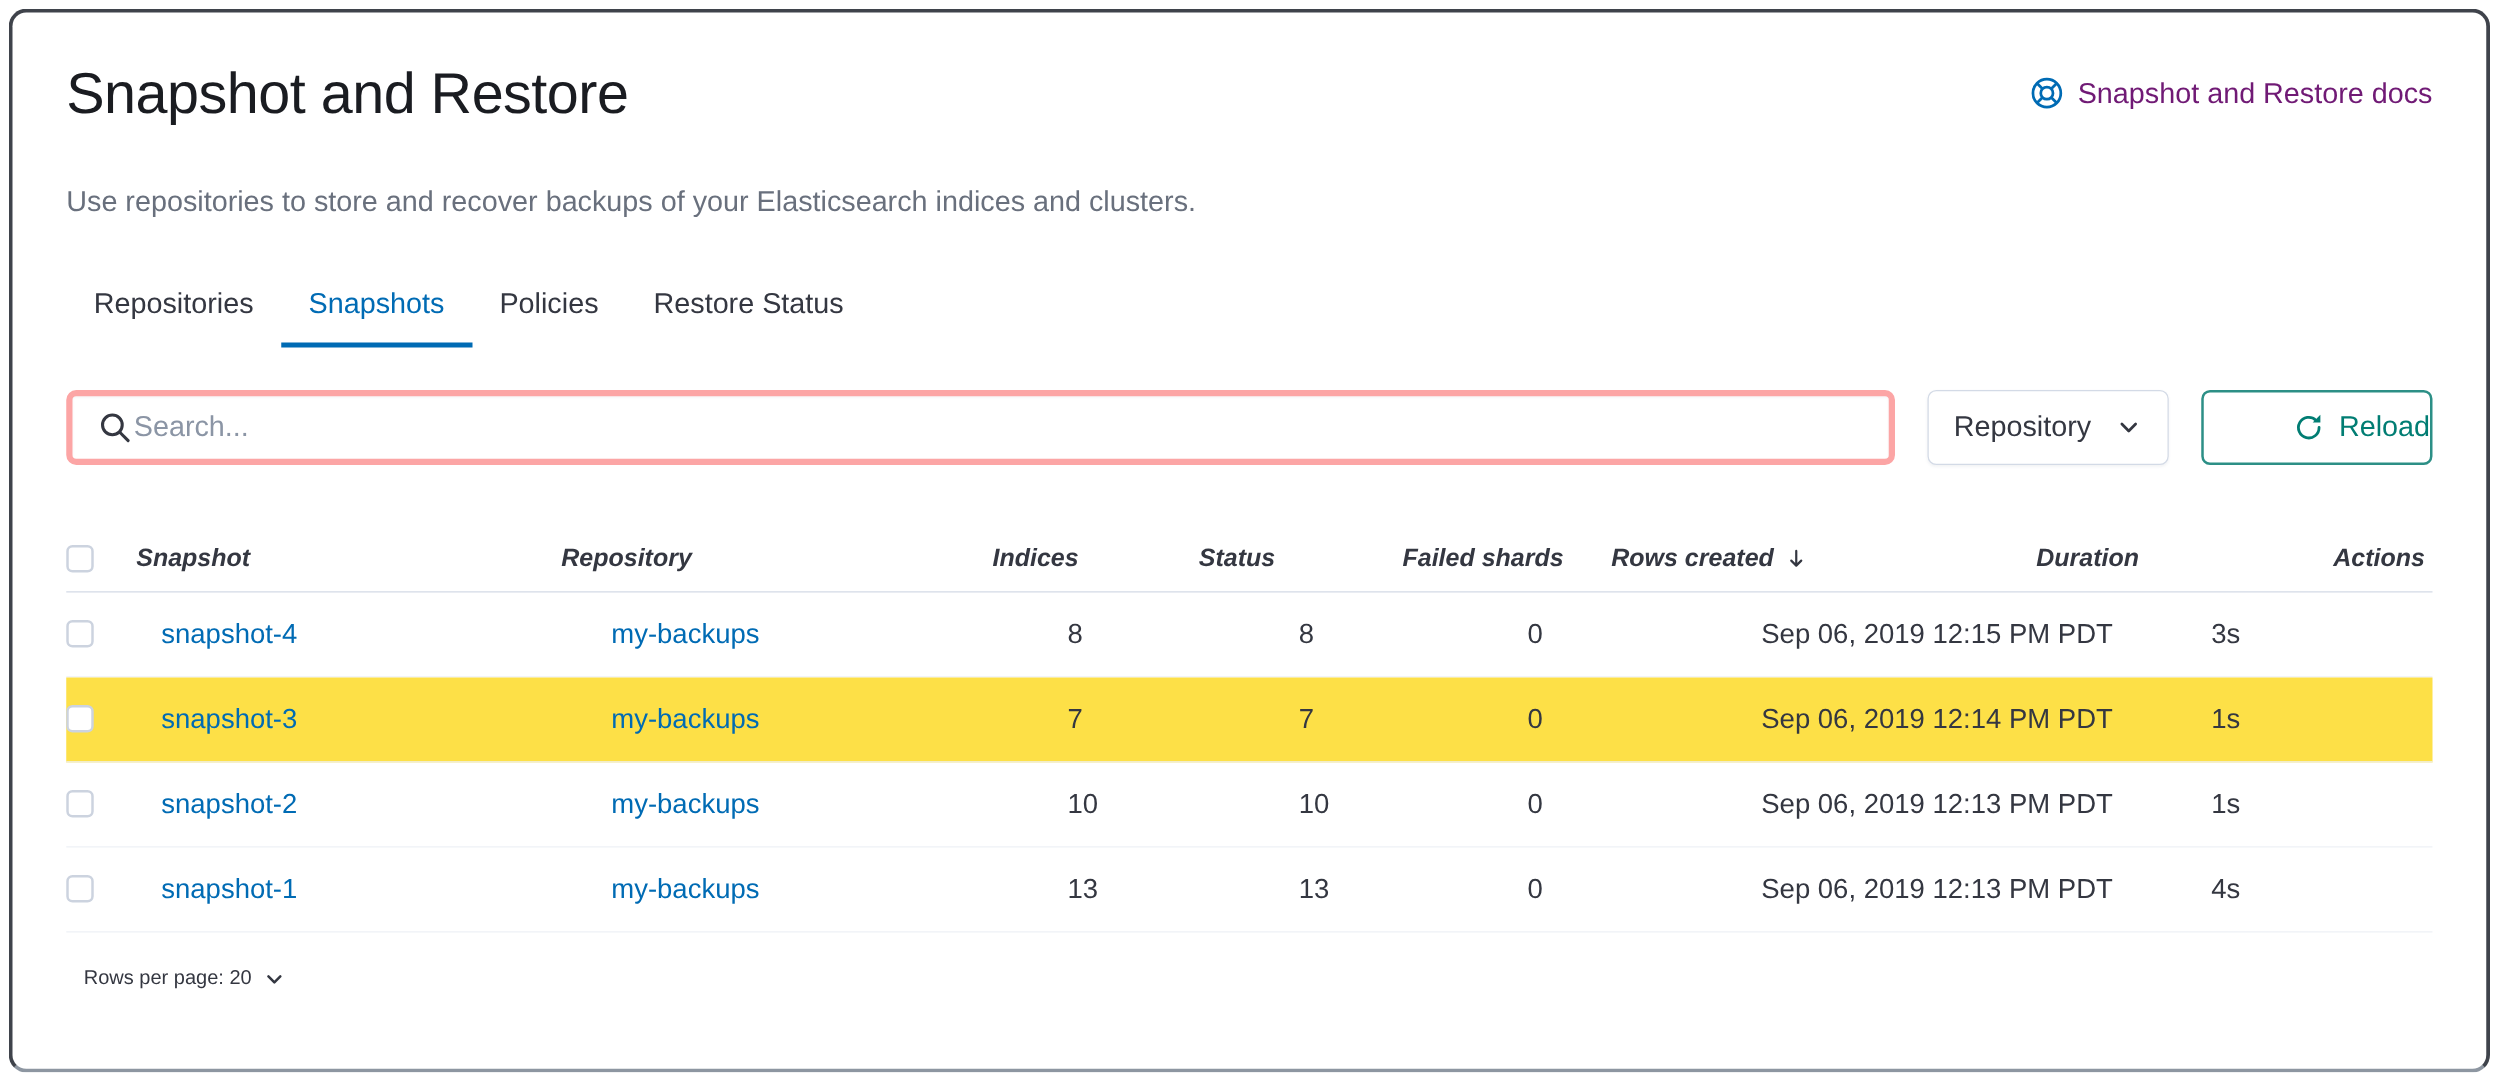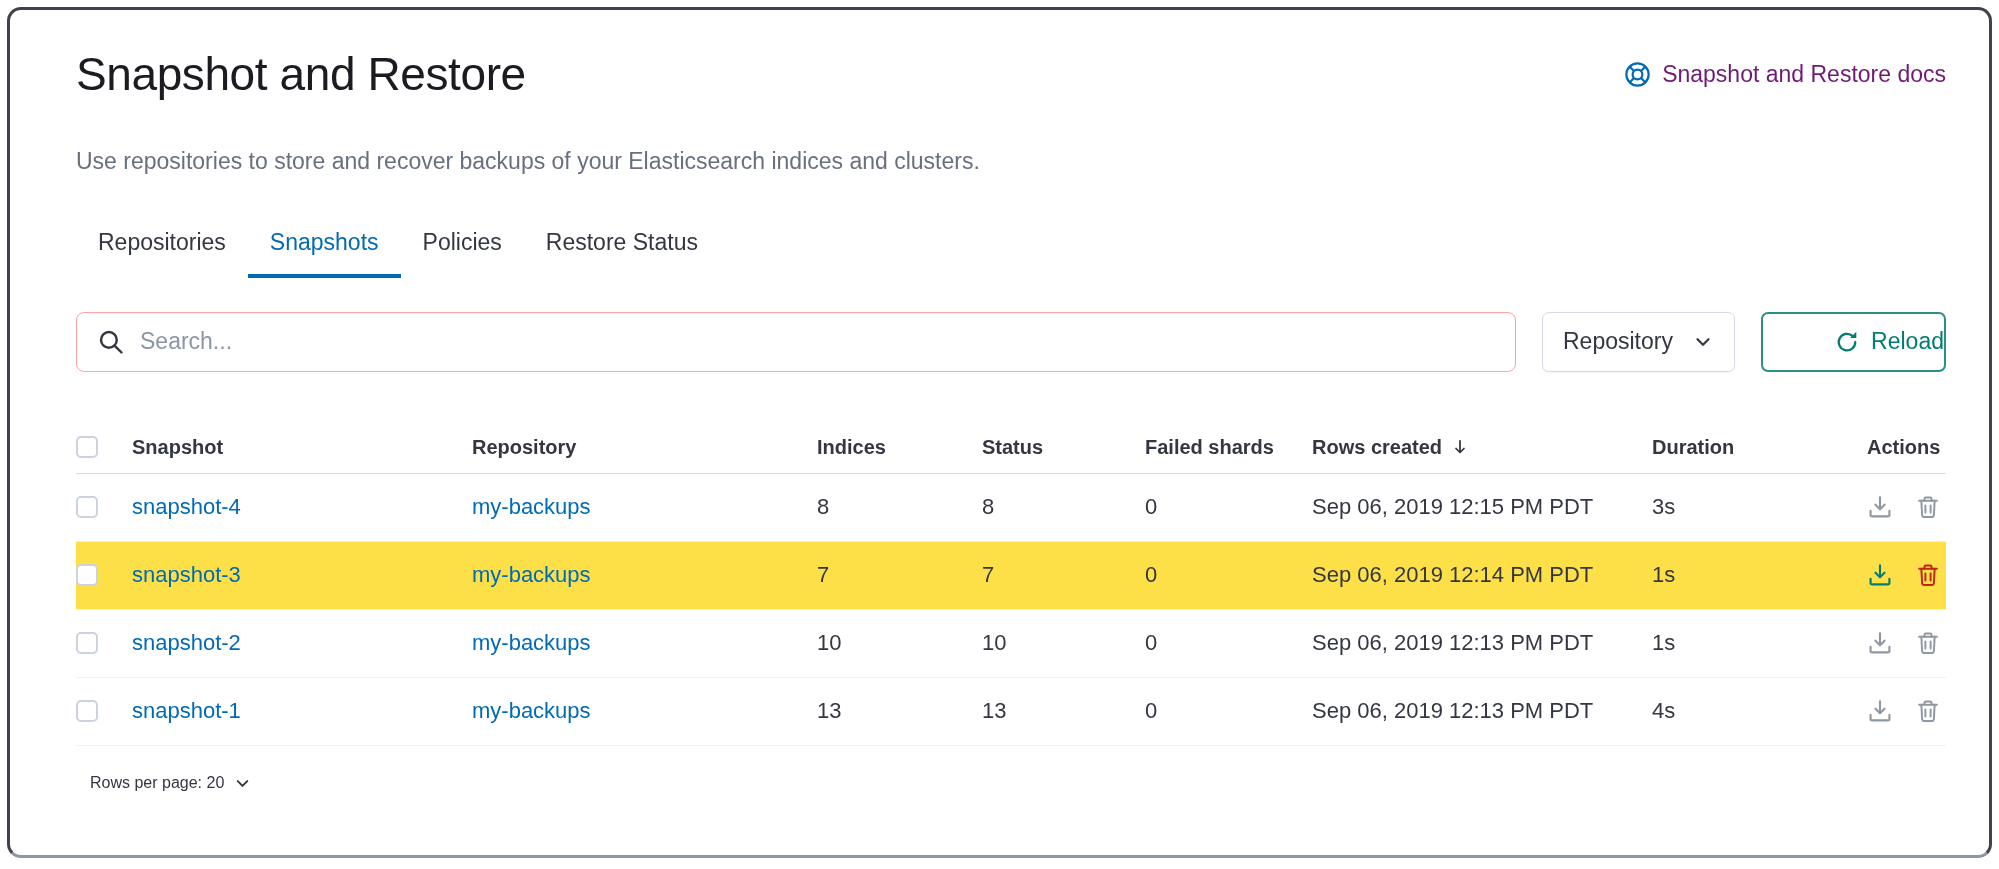--- a/index.html
+++ b/index.html
@@ -10,44 +10,44 @@
     color:#343741;
     overflow:hidden;
   }
   .window{
     position:absolute; top:7px; left:7px;
     width:1985px; height:851px;
     background:#fff;
     border:3px solid #3f434b;
     border-bottom-color:#8d96a1;
     border-radius:14px;
-    padding:36px 43px 0 66px;
+    padding:36px 43px 0 43px;
     overflow:hidden;
   }
   
   .page-header{ display:flex; justify-content:space-between; align-items:center; }
   .page-title{ font-size:46px; line-height:1.25; font-weight:400; color:#1a1c21; letter-spacing:-.4px; }
   .docs-link{
     display:flex; align-items:center; gap:11px;
     color:#701a75; font-size:23px; font-weight:500; text-decoration:none; cursor:pointer;
   }
   .page-subtitle{ margin-top:44px; font-size:23px; color:#69707D; }
   
   .tabs{ display:flex; margin-top:54px; }
   .tab{
     font-size:23px; color:#343741; padding:0 22px 18px 22px;
     border-bottom:4px solid transparent; cursor:pointer; white-space:nowrap;
   }
   .tab.active{ color:#006BB4; border-bottom-color:#006BB4; }
   
   .controls{ display:flex; gap:26px; margin-top:34px; height:60px; }
   .search-box{
-    flex:1; display:flex; align-items:center; gap:15px;
+    flex:1; display:flex; align-items:center; gap:1px;
     padding:0 20px; background:#fff;
-    border:1px solid #fca5a5; border-radius:8px;
+    border:5px solid #fca5a5; border-radius:8px;
     box-shadow: inset 0 1px 2px rgba(101,119,134,.08);
   }
   .search-box input{
     flex:1; border:none; outline:none; background:transparent;
     font:inherit; font-size:23px; color:#343741;
   }
   .search-box input::placeholder{ color:#8b95a5; }
   .btn{
     display:flex; align-items:center; justify-content:flex-end; gap:12px;
     background:#fff; cursor:pointer; font:inherit; font-size:23px;
@@ -65,23 +65,23 @@
   .table{ margin-top:50px; }
   .row-grid{
     display:grid;
     grid-template-columns:56px 340px 345px 165px 163px 167px 340px 215px 1fr;
     align-items:center;
   }
   .thead{
     height:52px; border-bottom:1px solid #d3dae6;
     font-weight:700; font-size:20px; color:#343741;
   }
-  .th{ display:flex; align-items:center; gap:8px; cursor:pointer; }
+  .th{ display:flex; align-items:center; gap:8px; cursor:pointer;font-style:italic; }
   .th.static{ cursor:default; }
-  .trow{ height:68px; border-bottom:1px solid #eef1f6; font-size:22px; }
+  .trow{ height:68px; border-bottom:1px solid #eef1f6; font-size:22px;gap:20px; }
   .trow.hovered{ background:#fde047; }
   .tlink{ color:#006BB4; text-decoration:none; cursor:pointer; }
   .checkbox{
     width:22px; height:22px; border:2px solid #ccd3df; border-radius:5px;
     background:#fff; cursor:pointer;
   }
   .cell-num{ color:#343741; }
   .actions-h{ justify-self:end; padding-right:6px; }
   .actions-cell{ display:flex; justify-content:flex-end; gap:22px; padding-right:6px; }
   .action{

